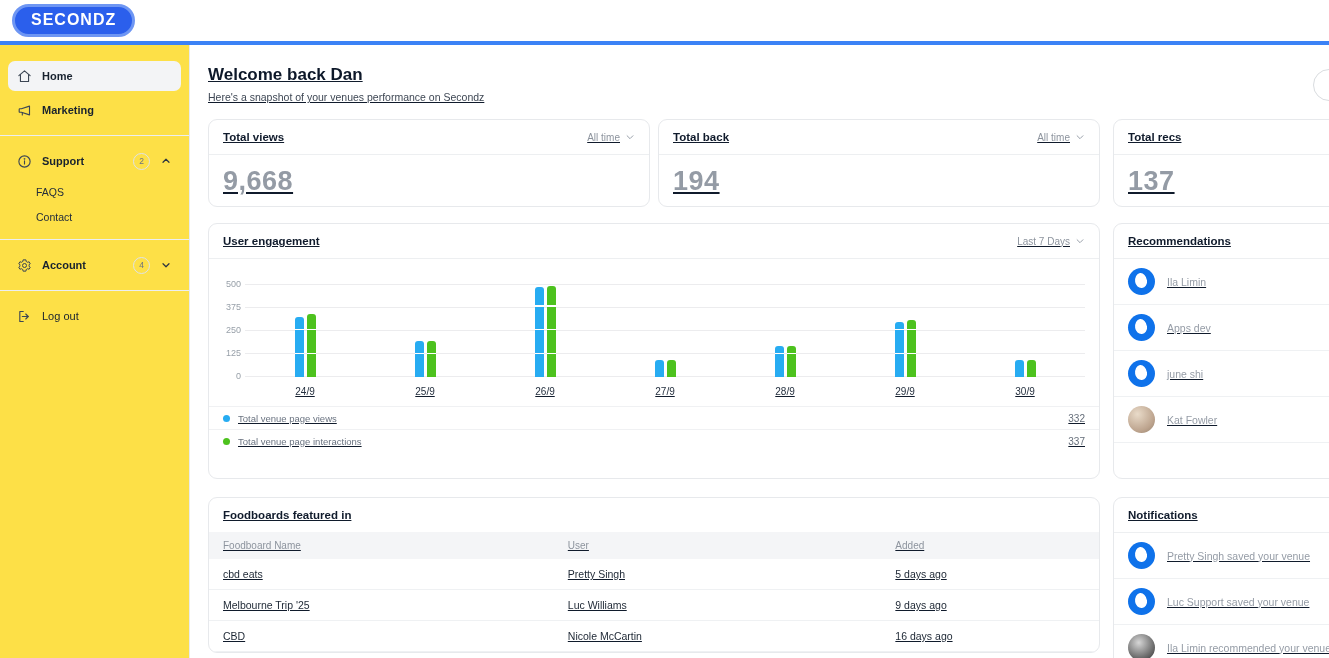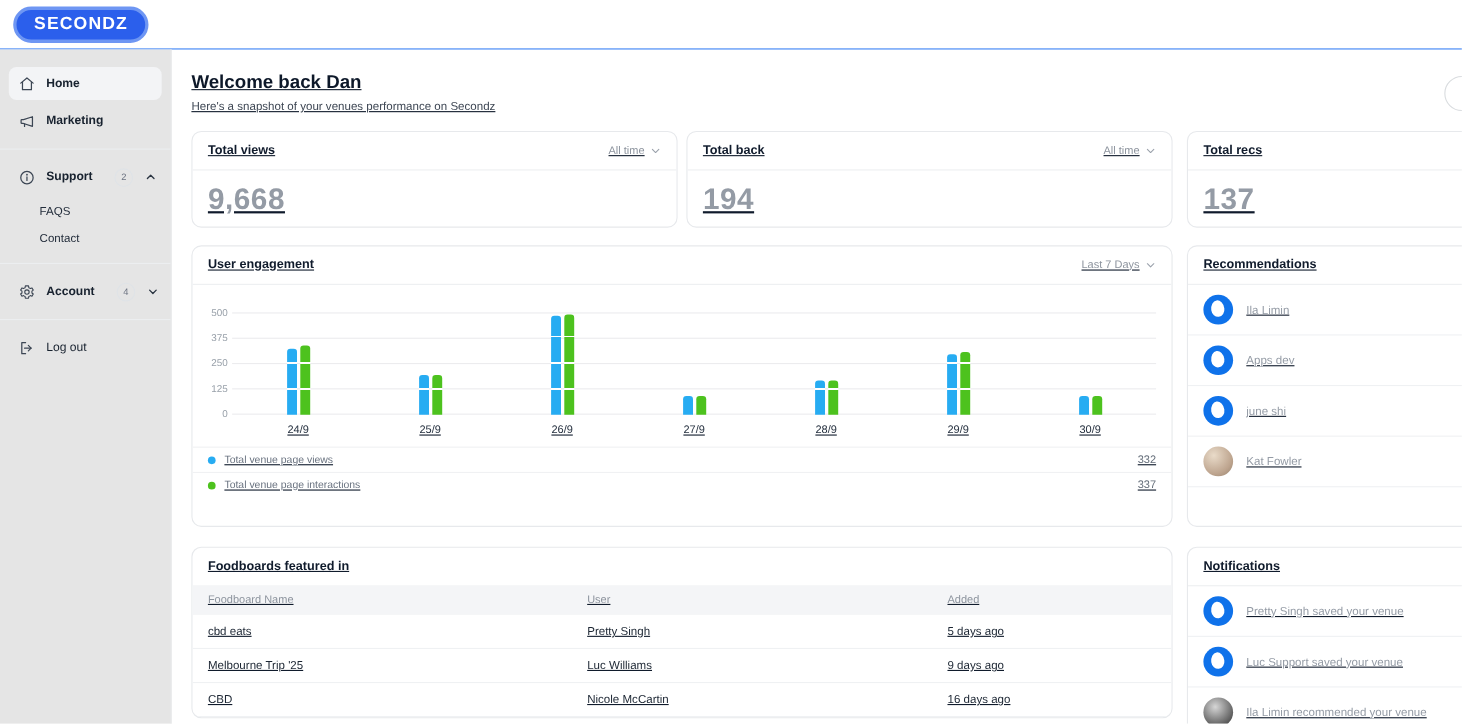--- a/index.html
+++ b/index.html
@@ -1,26 +1,26 @@
 <!DOCTYPE html>
 <html><head>
 <meta charset="utf-8">
 <style>
   * { margin:0; padding:0; box-sizing:border-box; }
   html,body { width:1329px; height:658px; overflow:hidden; background:#fff;
     font-family:"Liberation Sans","DejaVu Sans",sans-serif; color:#101b2c; }
 
   
-  .topbar { height:45px; border-bottom:1px solid #3b82f6; display:flex; align-items:center; padding:0 12px; background:#fff; }
+  .topbar { height:45px; border-bottom:4px solid #3b82f6; display:flex; align-items:center; padding:0 12px; background:#fff; }
   .logo-pill { background:#2B5FEC; border:3px solid #6E96F3; border-radius:999px; padding:4px 16px 5px;
     color:#fff; font-weight:800; font-size:16px; letter-spacing:1px; cursor:pointer; }
 
   
   .shell { display:flex; height:613px; }
-  .sidebar { width:156px; flex:none; border-right:1px solid #E8EAEC; padding-top:12px; background:#e5e5e5; }
+  .sidebar { width:190px; flex:none; border-right:1px solid #E8EAEC; padding-top:12px; background:#fde047; }
   .nav-item { display:flex; align-items:center; gap:10px; height:30px; margin:4px 8px; padding:0 9px;
     border-radius:7px; font-size:11px; font-weight:700; color:#18222f; cursor:pointer; }
   .nav-item.active { background:#F3F4F6; }
   .nav-item .nicon { width:15px; height:15px; flex:none; color:#3c4654; display:flex; align-items:center; }
   .nav-item .nicon svg { width:15px; height:15px; }
   .nav-spacer { flex:1; }
   .nav-badge { width:17px; height:17px; border:1px solid #DFE3E7; border-radius:50%; font-size:8.5px; font-weight:400;
     color:#6b7280; display:flex; align-items:center; justify-content:center; flex:none; }
   .nav-chev { width:12px; height:12px; color:#2a3441; flex:none; }
   .nav-chev svg { width:12px; height:12px; }

